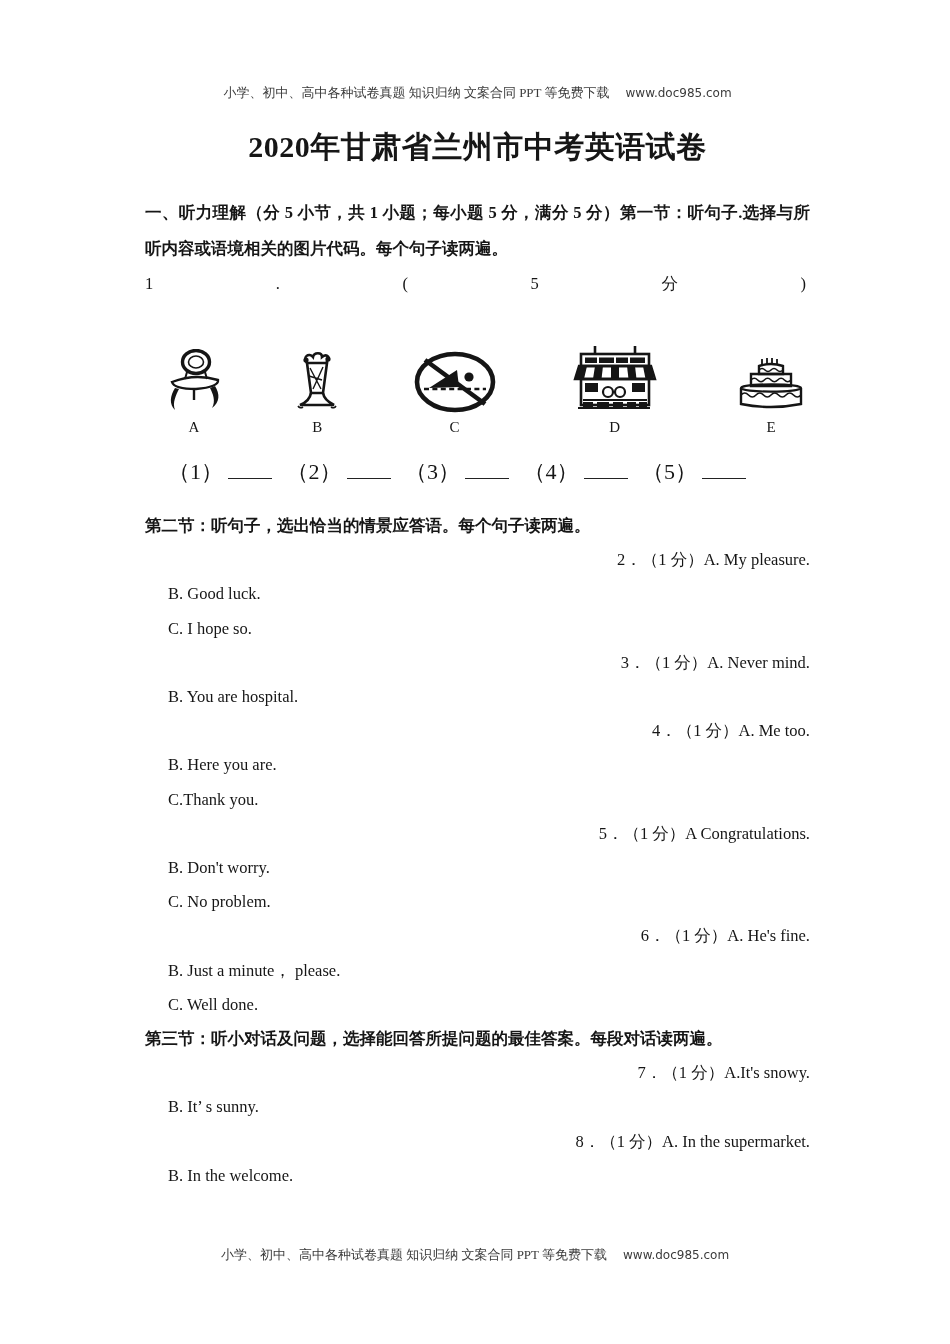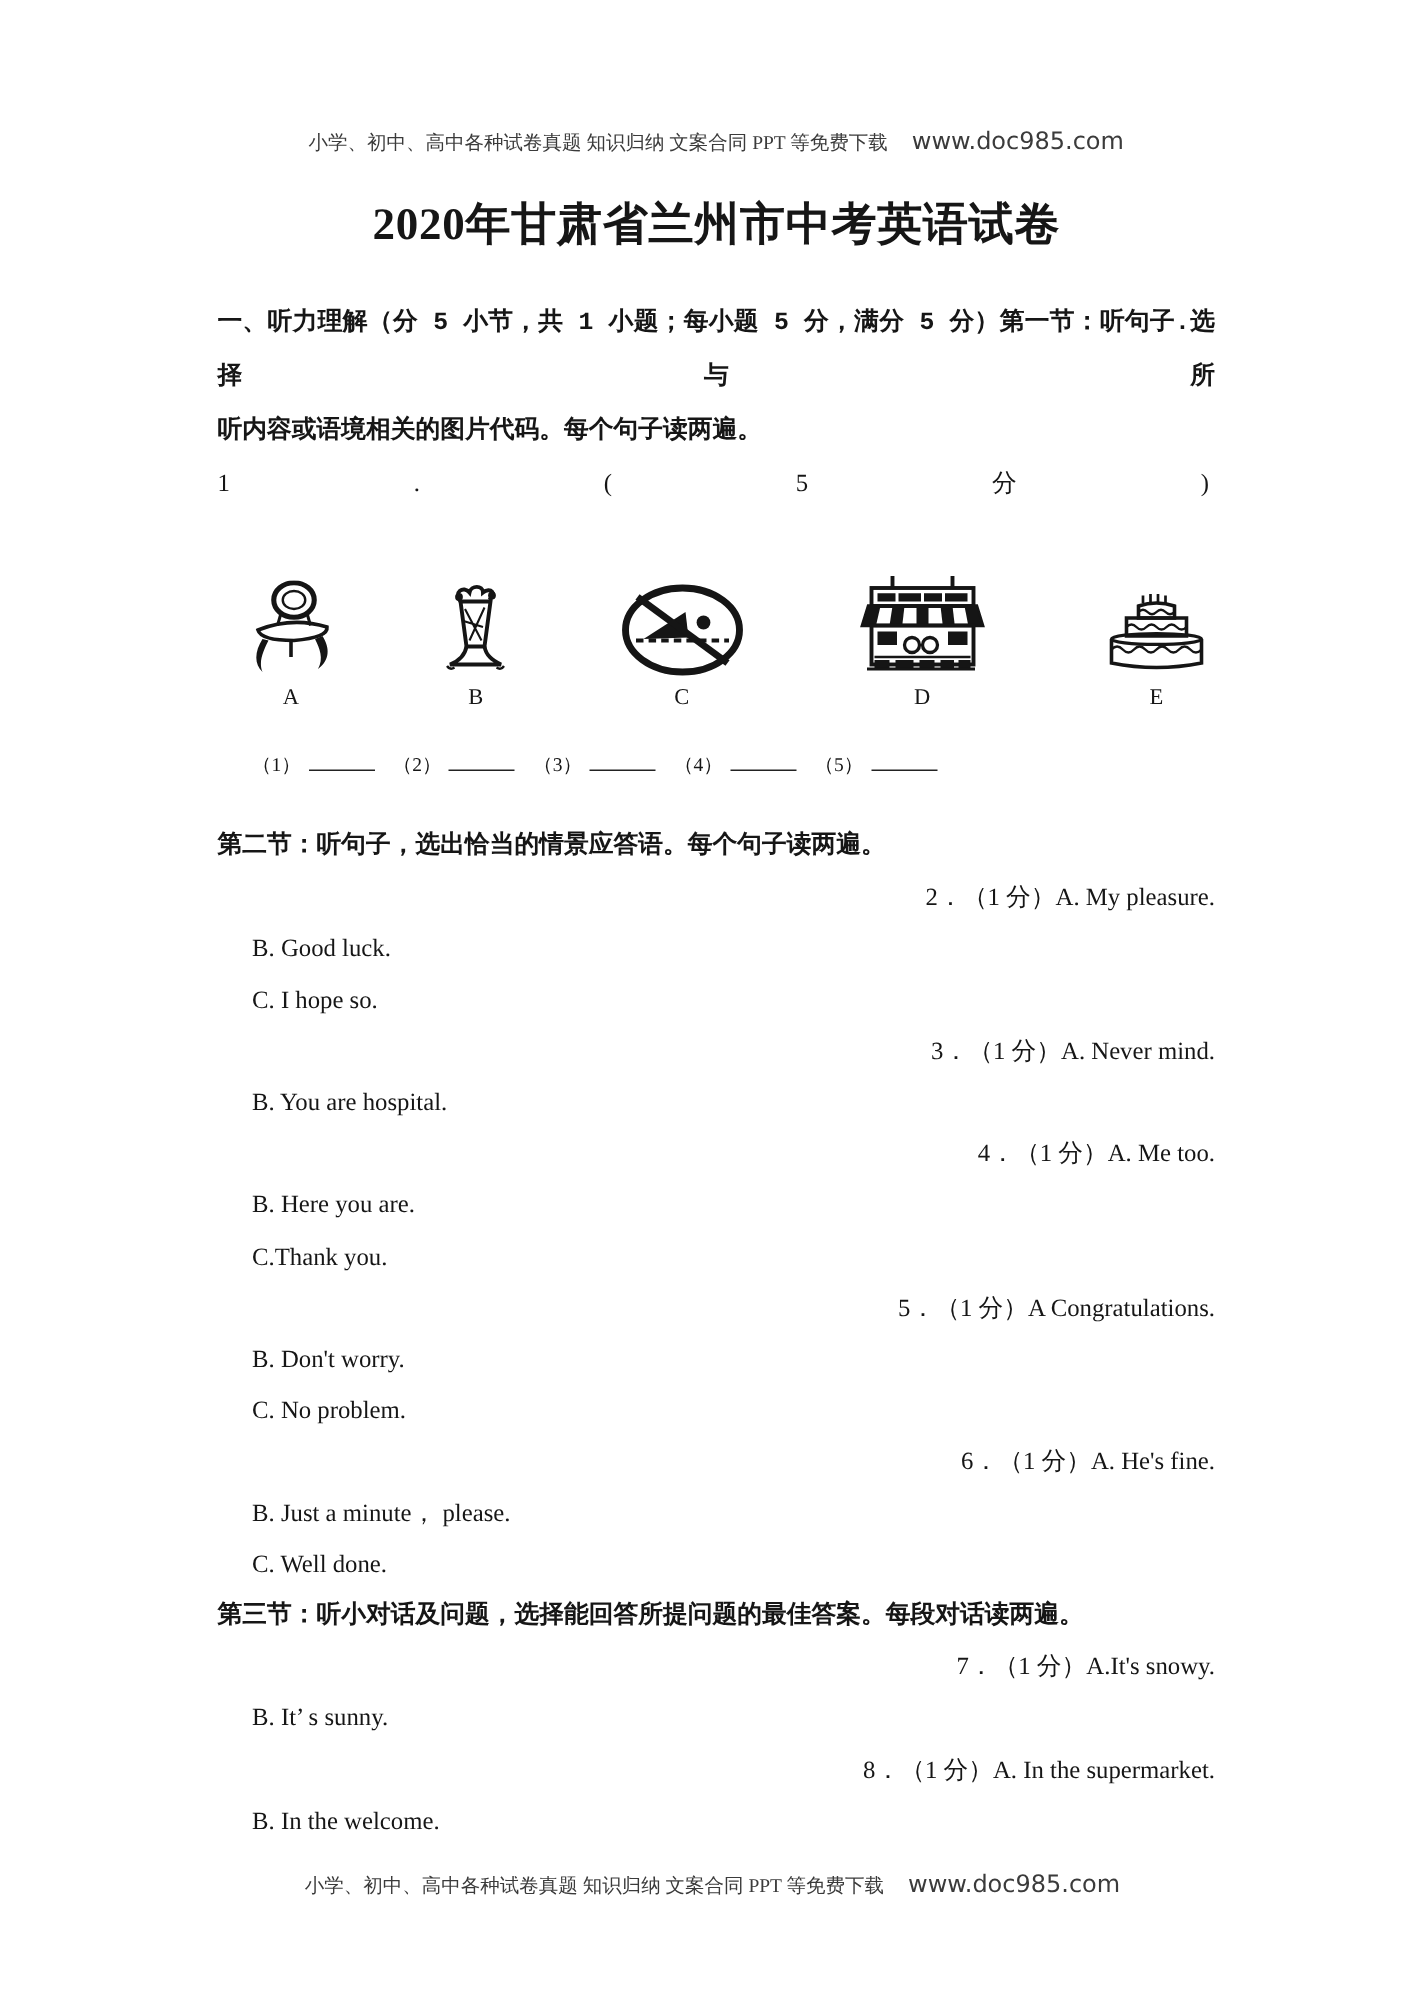--- a/index.html
+++ b/index.html
@@ -16,32 +16,32 @@
 
   .watermark {
     font-size: 13px; color: #3b3b3b;
     text-align: center; white-space: nowrap;
   }
   .watermark.header { padding-top: 84px; }
   .watermark.footer { position: absolute; top: 1246px; left: 0; right: 0; }
   .wm-url {
     margin-left: 16px;
     font-family: "DejaVu Sans", "Liberation Sans", sans-serif;
-    font-size: 16px;
+    font-size: 12px;
   }
 
   .title {
     margin: 25px 0 0 0;
     font-size: 30px; font-weight: 700;
     text-align: center; letter-spacing: 0.5px;
   }
 
   .cn-bold {
     font-weight: 700;
-    font-family: Liberation Mono, monospace;
+    font-family: Liberation Serif, serif;
   }
 
   .intro { margin-top: 27px; font-size: 16.5px; line-height: 36px; }
   .jline { text-align: justify; text-align-last: justify; }
 
   .q1row {
     display: flex; justify-content: space-between;
     font-size: 16.5px; line-height: 34px; padding-right: 4px;
   }
 
@@ -51,21 +51,21 @@
   }
   .pics figure {
     margin: 0; display: flex; flex-direction: column;
     align-items: center; justify-content: flex-end; gap: 5px;
   }
   .pics figcaption { font-size: 15px; line-height: 15px; }
   .pics svg { display: block; }
 
   .blanks {
     margin-top: 26px; padding-left: 23px;
-    font-size: 13px; line-height: 22px; white-space: nowrap;
+    font-size: 22px; line-height: 22px; white-space: nowrap;
   }
   .blank-item { margin-right: 9px; }
   .uline {
     display: inline-block; width: 44px; height: 15px;
     border-bottom: 1.6px solid #222; margin-left: 5px;
   }
 
   .body-lines { margin-top: 26px; font-size: 16.5px; line-height: 34.2px; }
   .sec-head { white-space: nowrap; }
   .qline { white-space: pre-wrap; text-align: right; }

